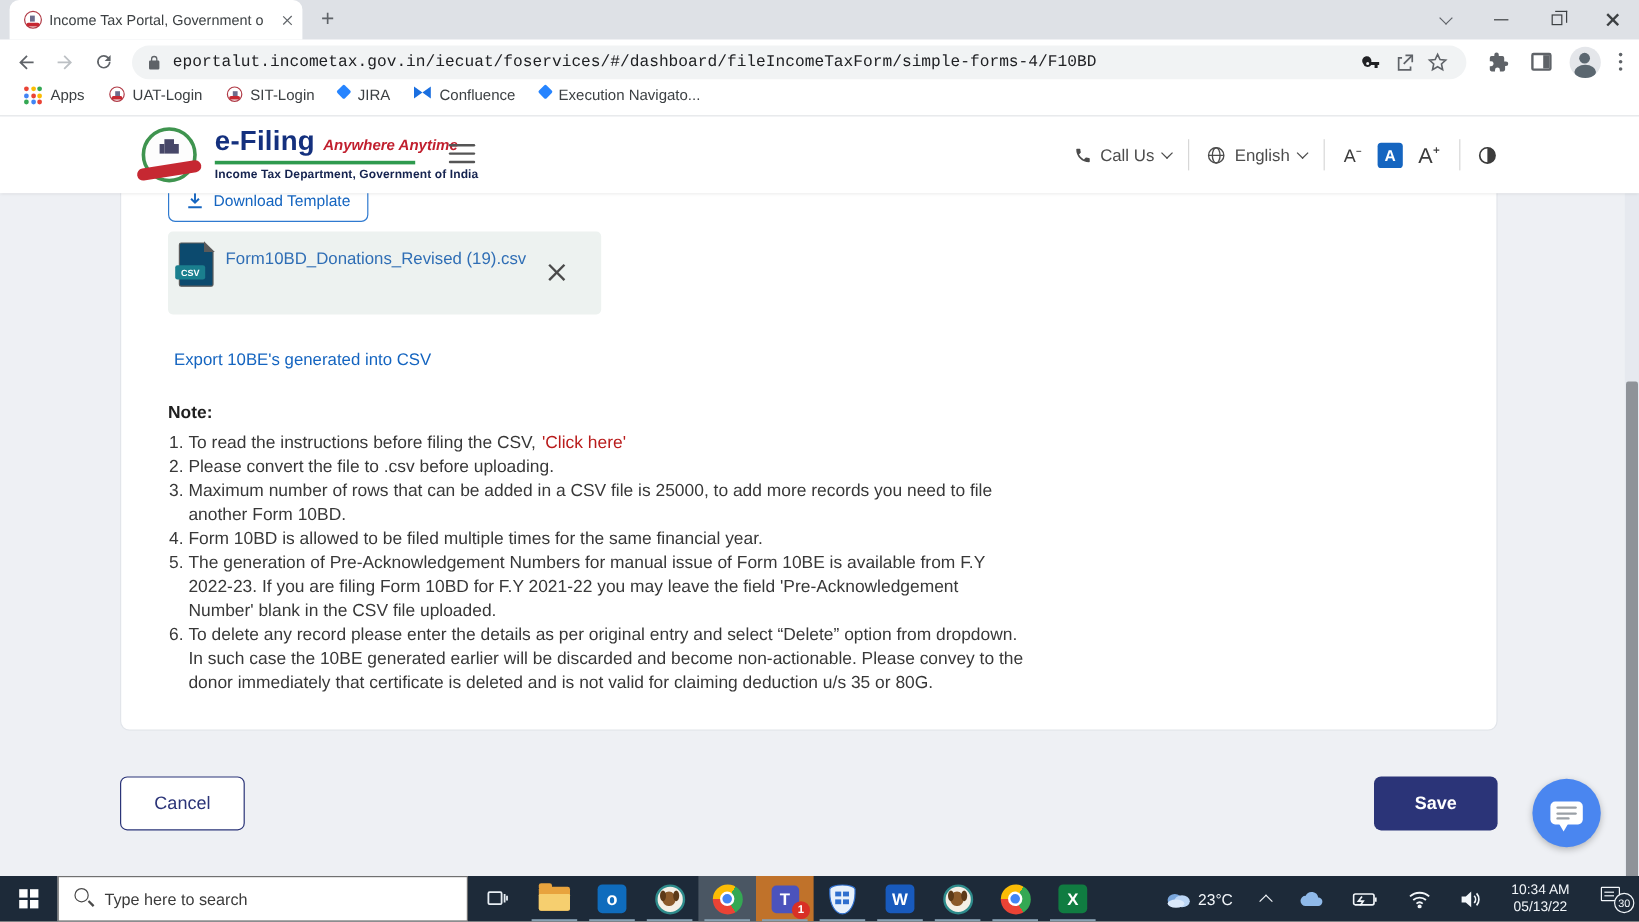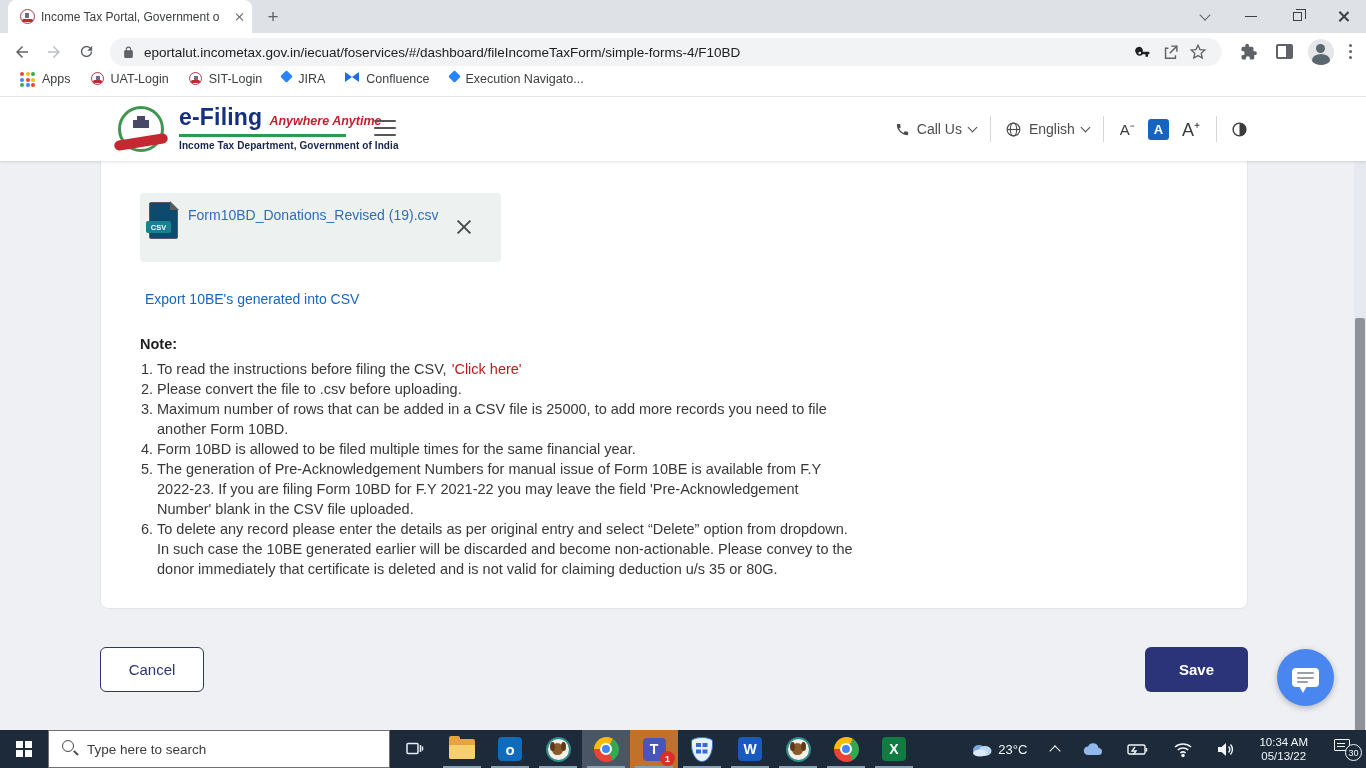--- a/index.html
+++ b/index.html
@@ -30,21 +30,21 @@
 
   
   .emblem-sm { width:15px; height:15px; border-radius:50%; border:1.6px solid #b03a46; background:#fff; position:relative; flex:0 0 auto; }
   .emblem-sm::before { content:""; position:absolute; left:4px; top:3px; width:4px; height:5px; background:#6d6d8d; }
   .emblem-sm::after { content:""; position:absolute; left:1px; right:1px; bottom:1px; height:3px; background:#c62832; border-radius:2px; }
 
   
   .toolbar { position:absolute; top:33px; left:0; width:1366px; height:37px; background:#fff; display:flex; align-items:center; }
   .nav-ic { width:32px; height:32px; display:flex; align-items:center; justify-content:center; flex:0 0 auto; }
   .omnibox { position:absolute; left:110px; top:5px; width:1112px; height:28px; background:#f1f3f4; border-radius:14px;
-             display:flex; align-items:center; padding:0 10px 0 12px; }
+             display:flex; align-items:center; padding:0 10px 0 12px;font-family:Liberation Mono, monospace; }
   .url-text { flex:1; font-size:13.5px; color:#202124; white-space:nowrap; overflow:hidden; margin-left:9px; }
   .toolbar-right { position:absolute; right:6px; top:3px; height:31px; display:flex; align-items:center; gap:4px; }
   .avatar-circ { width:26px; height:26px; border-radius:50%; background:#e4e6ea; position:relative; overflow:hidden; }
   .avatar-circ::before { content:""; position:absolute; left:8.5px; top:5px; width:9px; height:9px; border-radius:50%; background:#5b6770; }
   .avatar-circ::after { content:""; position:absolute; left:4px; top:15px; width:18px; height:12px; border-radius:50%; background:#5b6770; }
   .dots-v { display:flex; flex-direction:column; gap:2.5px; padding:0 8px; }
   .dots-v i { width:3.2px; height:3.2px; border-radius:50%; background:#5f6368; }
   .panel-ic { width:17px; height:15px; border:2px solid #5f6368; border-radius:2px; position:relative; }
   .panel-ic::after { content:""; position:absolute; right:0; top:0; bottom:0; width:5px; background:#5f6368; }
 
@@ -310,20 +310,28 @@
     </div>
     <div class="bm-item">
       <span class="diamond"></span>
       <span>Execution Navigato...</span>
     </div>
   </div>
 
   <div class="viewport">
 
     <div class="page-card">
+      <button class="dl-btn">
+        <svg width="15" height="15" viewBox="0 0 16 16" fill="none" stroke="#1565c0" stroke-width="1.7">
+          <path d="M8 1v8"></path>
+            <path d="M4.5 6L8 9.5 11.5 6"></path>
+            <path d="M2 13.5h12"></path>
+        </svg>
+        <span>Download Template</span>
+      </button>
 
       <div class="file-chip">
         <span class="csv-doc">
           <span class="csv-label">CSV</span>
         </span>
         <span class="file-name">Form10BD_Donations_Revised (19).csv</span>
         <span class="chip-close"></span>
       </div>
 
       <a class="export-link">Export 10BE's generated into CSV</a>

